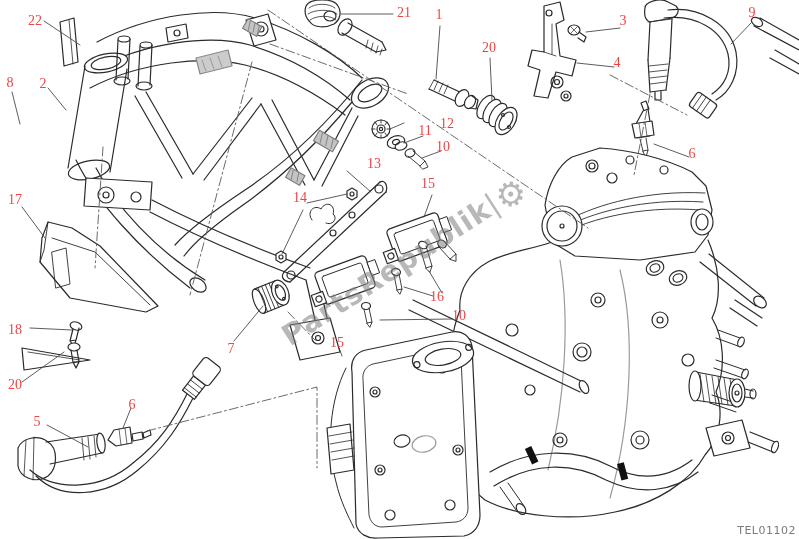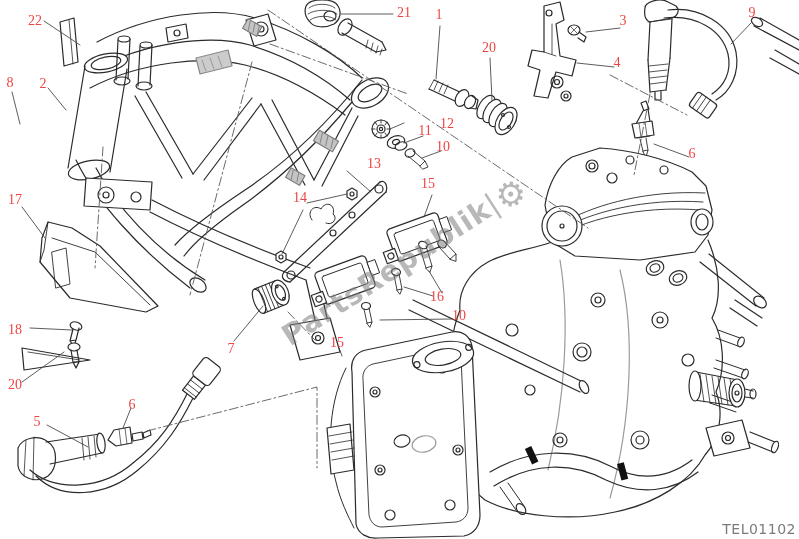--- a/index.html
+++ b/index.html
@@ -7,21 +7,21 @@
          font-family:"DejaVu Sans", sans-serif;}
   #lineart{position:absolute;left:0;top:0;}
   #callout-layer{position:absolute;left:0;top:0;width:799px;height:539px;pointer-events:none;}
   .callout{position:absolute;transform:translate(-50%,-50%);font-size:14px;color:#ef4444;
            font-family:Liberation Serif, serif;line-height:1;}
   #watermark{position:absolute;left:286px;top:320px;transform:rotate(-33deg);transform-origin:0 50%;
              font-size:29px;font-weight:bold;color:rgba(125,125,125,0.55);letter-spacing:1px;
              white-space:nowrap;user-select:none;}
   #watermark .gear{font-size:34px;vertical-align:-4px;}
   #watermark .bar{font-weight:normal;}
-  #diagram-code{position:absolute;right:3px;bottom:2px;font-size:14px;color:#7b7b7b;
+  #diagram-code{position:absolute;right:3px;bottom:2px;font-size:11px;color:#7b7b7b;
                 letter-spacing:0.5px;}
 </style>
 </head>
 <body>
 
 <div id="stage">
 
 <svg id="lineart" width="799" height="539" viewBox="0 0 799 539" fill="none" stroke="#2b2b2b" stroke-width="1.2" stroke-linecap="round" stroke-linejoin="round">
 
   <g>

